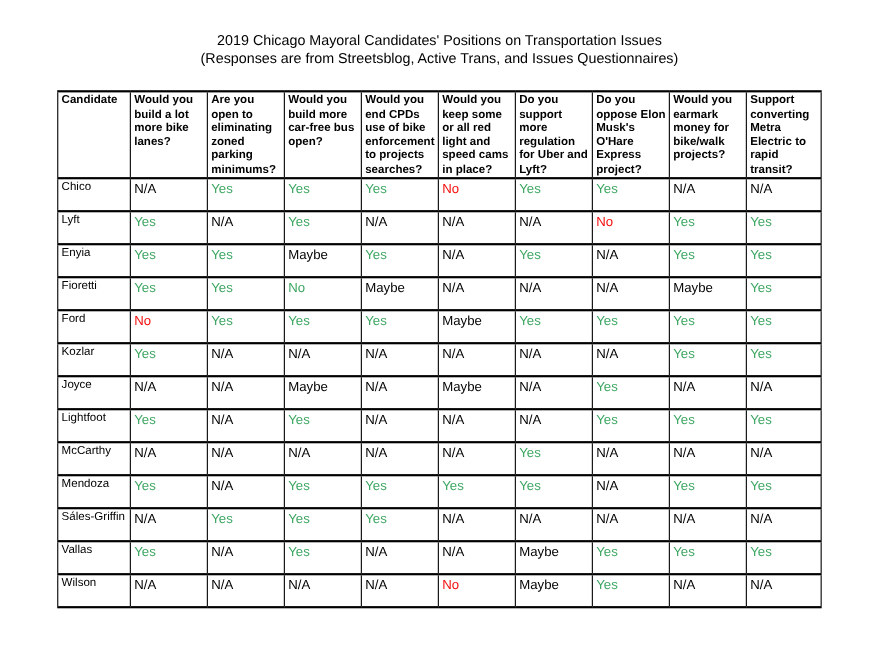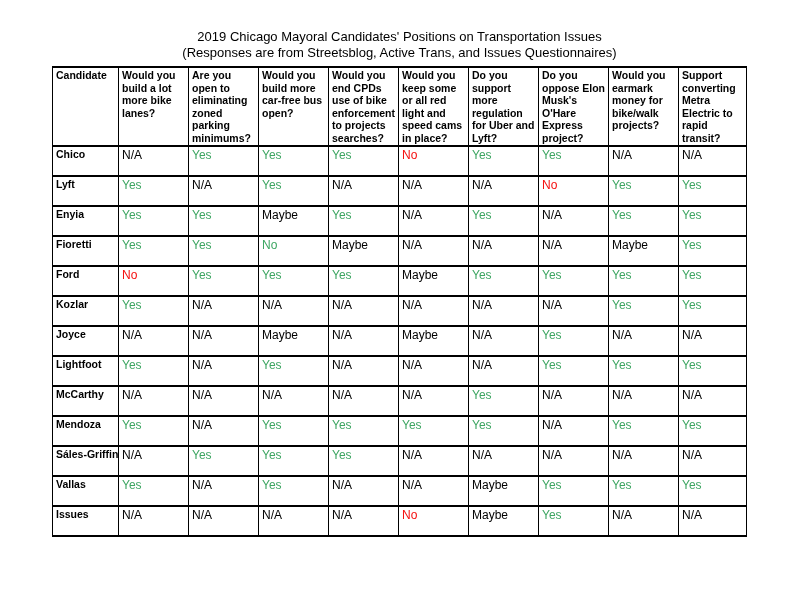--- a/index.html
+++ b/index.html
@@ -16,21 +16,21 @@
     padding-top: 29px;
     text-align: center;
     font-size: 13px;
     line-height: 16px;
     color: #000000;
   }
   table.positions {
     border-collapse: collapse;
     table-layout: fixed;
     width: 694px;
-    margin: 5px 0 0 52px;
+    margin: 21px 0 0 52px;
   }
   th, td {
     border: 1px solid #000000;
     border-top-width: 2px;
     border-bottom-width: 2px;
     padding: 1px 3px 1px 3px;
     vertical-align: top;
     text-align: left;
     overflow: hidden;
   }
@@ -39,21 +39,21 @@
     font-weight: bold;
     line-height: 12.5px;
     height: 78px;
   }
   td {
     font-size: 12px;
     line-height: 14px;
     height: 30px;
   }
   td.candidate {
-    font-weight: bold;
+    font-weight: normal;
     font-size: 10.5px;
     line-height: 13px;
     white-space: nowrap;
   }
 </style>
 </head>
 <body>
 
 <div class="page">
   <div class="title-block">
@@ -227,21 +227,21 @@
           <td style="color: rgb(0, 0, 0);">N/A</td>
           <td style="color: rgb(61, 166, 98);">Yes</td>
           <td style="color: rgb(0, 0, 0);">N/A</td>
           <td style="color: rgb(0, 0, 0);">N/A</td>
           <td style="color: rgb(0, 0, 0);">Maybe</td>
           <td style="color: rgb(61, 166, 98);">Yes</td>
           <td style="color: rgb(61, 166, 98);">Yes</td>
           <td style="color: rgb(61, 166, 98);">Yes</td>
         </tr>
         <tr>
-          <td class="candidate">Issues</td>
+          <td class="candidate">Wilson</td>
           <td style="color: rgb(0, 0, 0);">N/A</td>
           <td style="color: rgb(0, 0, 0);">N/A</td>
           <td style="color: rgb(0, 0, 0);">N/A</td>
           <td style="color: rgb(0, 0, 0);">N/A</td>
           <td style="color: rgb(245, 15, 15);">No</td>
           <td style="color: rgb(0, 0, 0);">Maybe</td>
           <td style="color: rgb(61, 166, 98);">Yes</td>
           <td style="color: rgb(0, 0, 0);">N/A</td>
           <td style="color: rgb(0, 0, 0);">N/A</td>
         </tr>

